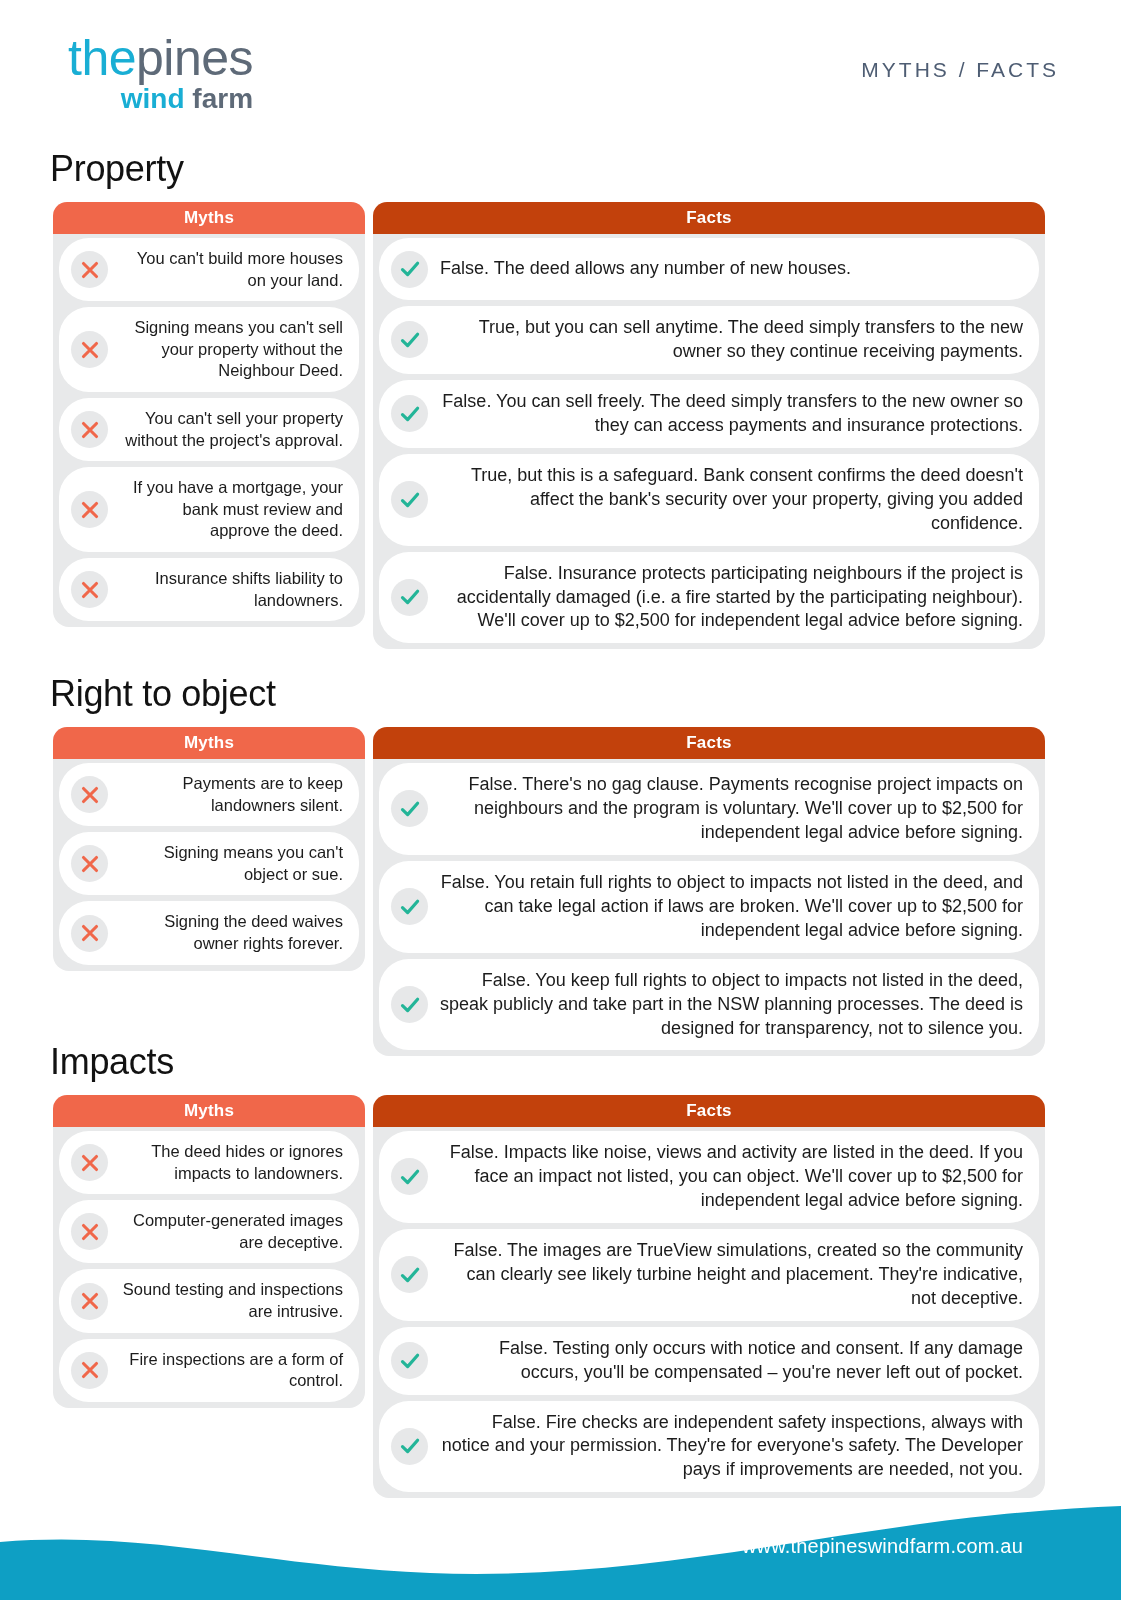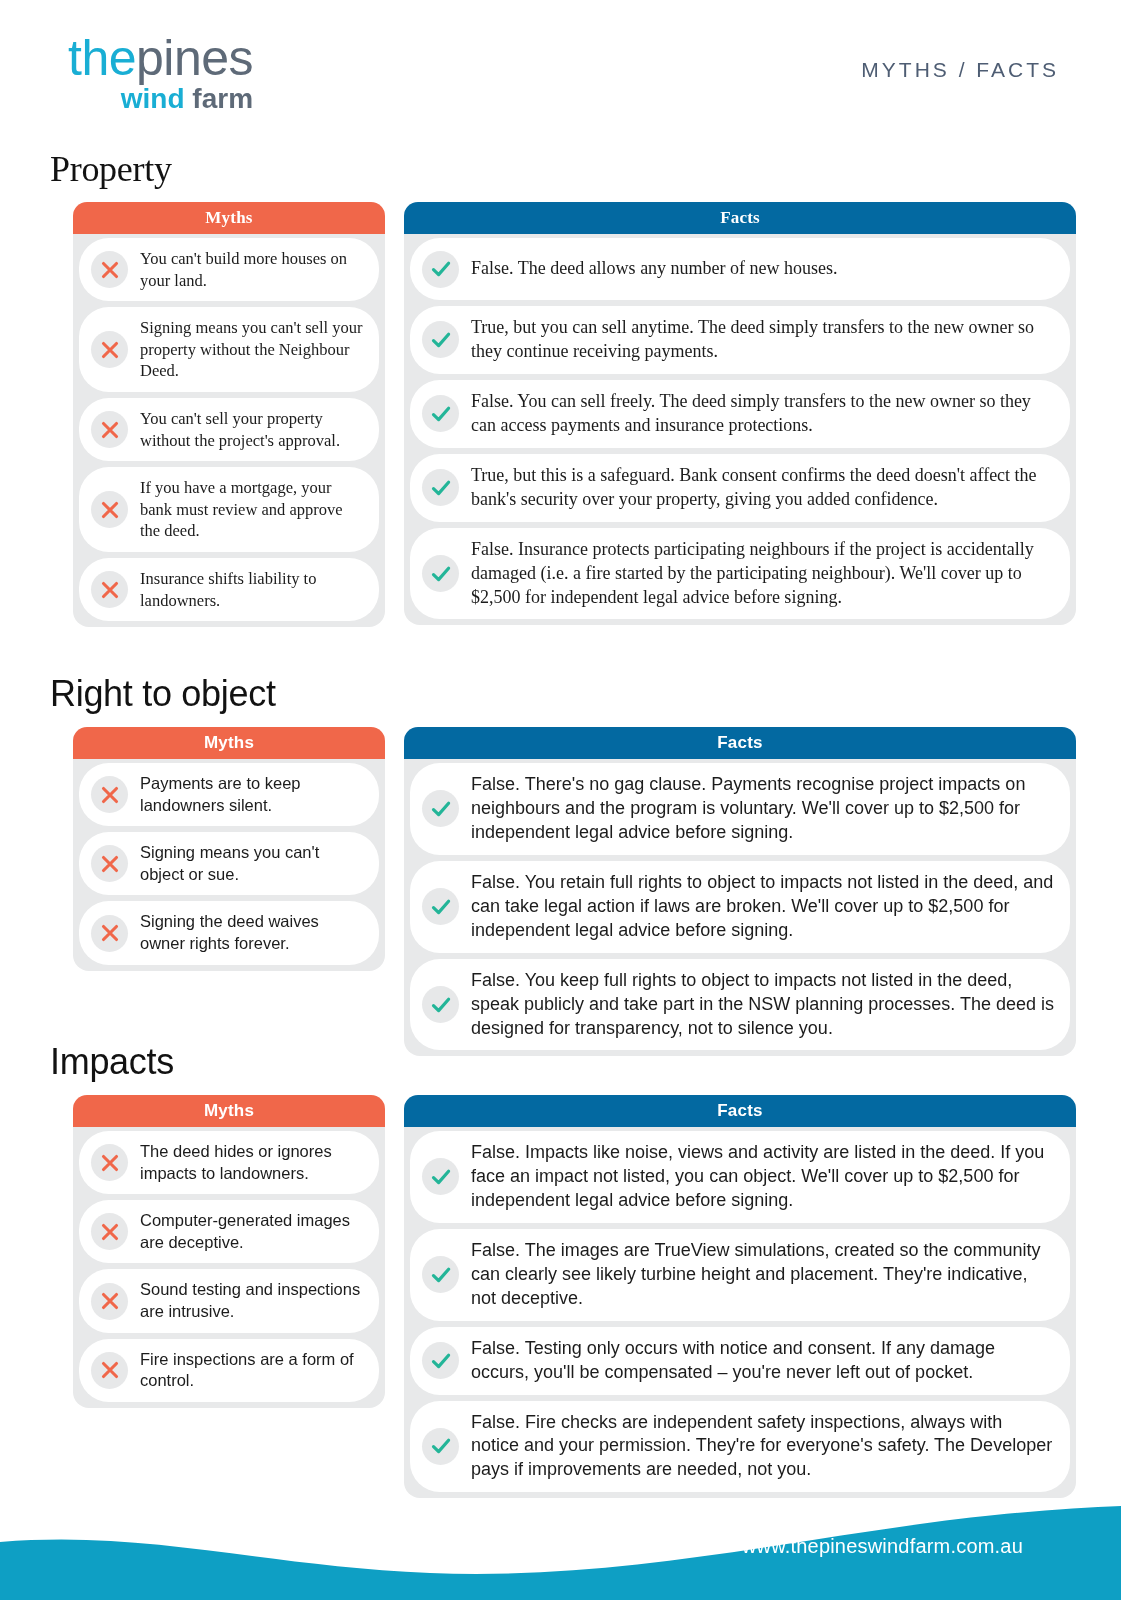--- a/index.html
+++ b/index.html
@@ -73,42 +73,43 @@
     font-size: 36px;
     font-weight: 400;
     color: #121212;
     margin-left: 50px;
     margin-bottom: 12px;
     letter-spacing: -0.3px;
   }
 
   .columns {
     display: flex;
-    gap: 19px;
-    padding: 0 50px 0 73px;
+    gap: 8px;
+    padding: 0 50px 0 53px;
+    text-align: right;
   }
 
   .col-myths { width: 312px; flex: 0 0 312px; }
   .col-facts { width: 672px; flex: 0 0 672px; }
 
   .col-header {
     height: 32px;
     border-radius: 14px 14px 0 0;
     display: flex;
     align-items: center;
     justify-content: center;
     color: #ffffff;
     font-size: 17px;
     font-weight: 700;
     letter-spacing: 0.2px;
     position: relative;
     z-index: 2;
   }
   .col-header.myths { background: #f0674a; }
-  .col-header.facts { background: #0369a1; }
+  .col-header.facts { background: #c2410c; }
 
   .col-body {
     background: #e8e9ea;
     border-radius: 0 0 16px 16px;
     padding: 6px 6px 6px 6px;
     display: flex;
     flex-direction: column;
     gap: 6px;
     position: relative;
     margin-top: -2px;
@@ -170,21 +171,21 @@
 
   <div class="header">
     <div class="logo">
       <div class="logo-line1"><span class="logo-the">the</span><span class="logo-pines">pines</span></div>
       <div class="logo-line2"><span class="logo-wind">wind </span><span class="logo-farm">farm</span></div>
     </div>
     <div class="header-title">MYTHS / FACTS</div>
   </div>
 
   <div id="sections-host">
-      <div class="section" style="top: 148px; font-family: Liberation Serif, serif;">
+      <div class="section" style="top: 148px;">
         <div class="section-title">Property</div>
         <div class="columns">
           <div class="col-myths">
             <div class="col-header myths">Myths</div>
             <div class="col-body">
               <div class="item">
                 <span class="icon-circle">
                   <svg width="22" height="22" viewBox="0 0 22 22">
                     <path d="M4.5 4.5 L17.5 17.5 M17.5 4.5 L4.5 17.5" stroke="#F0674A" stroke-width="3.1" stroke-linecap="round"></path>
                   </svg>

